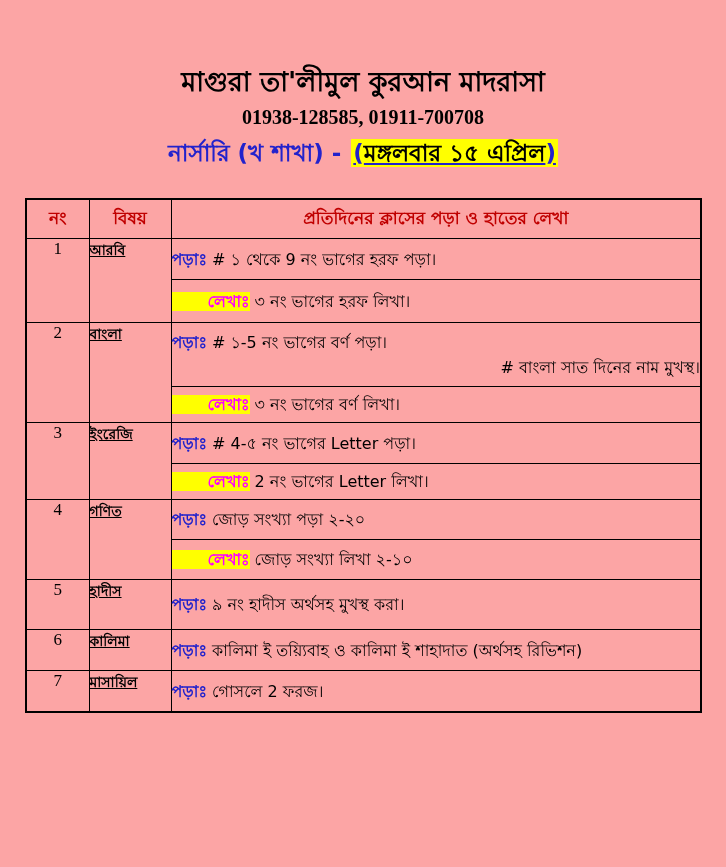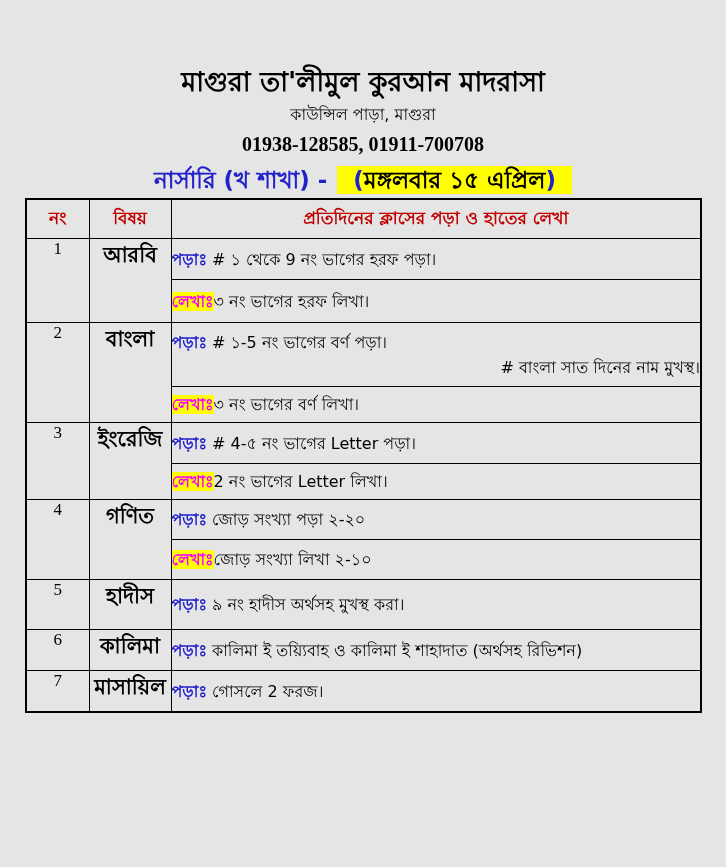--- a/index.html
+++ b/index.html
@@ -4,21 +4,21 @@
 <style>
   html, body { margin: 0; padding: 0; }
   body {
     font-family: "DejaVu Sans", "Liberation Sans", sans-serif;
     background: #ffffff;
   }
   .page {
     position: relative;
     width: 726px;
     height: 867px;
-    background: #e5e5e5;
+    background: #fca5a5;
     overflow: hidden;
   }
   .doc-header {
     padding-top: 66px;
     text-align: center;
     color: #000000;
   }
   .title {
     font-size: 27px;
     font-weight: bold;
@@ -39,21 +39,22 @@
   }
   .subtitle {
     font-size: 23px;
     font-weight: bold;
     line-height: 30px;
     color: #2222cc;
   }
   .subtitle .class-label { margin-right: 10px; }
   .hl {
     background: #ffff00;
-    padding: 1px 16px;
+    padding: 1px 2px;
+    text-decoration: underline;
   }
   .hl .paren { color: #2222cc; }
   .hl .date-text { color: #000000; }
 
   table.hw {
     position: absolute;
     left: 25px;
     top: 198px;
     width: 677px;
     border-collapse: collapse;
@@ -75,54 +76,55 @@
   }
   td.c-no {
     font-family: "Liberation Serif", "DejaVu Serif", serif;
     font-size: 17px;
     text-align: center;
     vertical-align: top;
     padding-top: 5px;
     color: #000000;
   }
   td.c-sub {
-    font-size: 21px;
-    font-weight: bold;
-    text-align: center;
+    font-size: 14px;
+    font-weight: bold;
     vertical-align: top;
     padding-top: 6px;
     color: #000000;
+    text-decoration: underline;
   }
   td.c-task {
     font-size: 16px;
     vertical-align: middle;
     padding-left: 9px;
     color: #000000;
     line-height: 25px;
   }
   .lbl-pora {
     color: #2222cc;
     font-weight: bold;
     margin-right: 5px;
   }
   .lbl-lekha {
     color: #ff00ff;
     font-weight: bold;
     background: #ffff00;
+    margin-right: 5px;
+    padding-left: 36px;
   }
   .task-line2 { padding-left: 47px; text-align: right; }
 </style>
 </head>
 <body>
 
 <div class="page">
 
   <div class="doc-header">
     <div class="title">মাগুরা তা'লীমুল কুরআন মাদরাসা</div>
-    <div class="address">কাউন্সিল পাড়া, মাগুরা</div>
     <div class="phones">01938-128585, 01911-700708</div>
     <div class="subtitle">
       <span class="class-label">নার্সারি (খ শাখা) -</span><span class="hl"><span class="paren">(</span><span class="date-text">মঙ্গলবার ১৫ এপ্রিল</span><span class="paren">)</span></span>
     </div>
   </div>
 
   <table class="hw">
     <colgroup>
       <col style="width:63px">
       <col style="width:82px">

